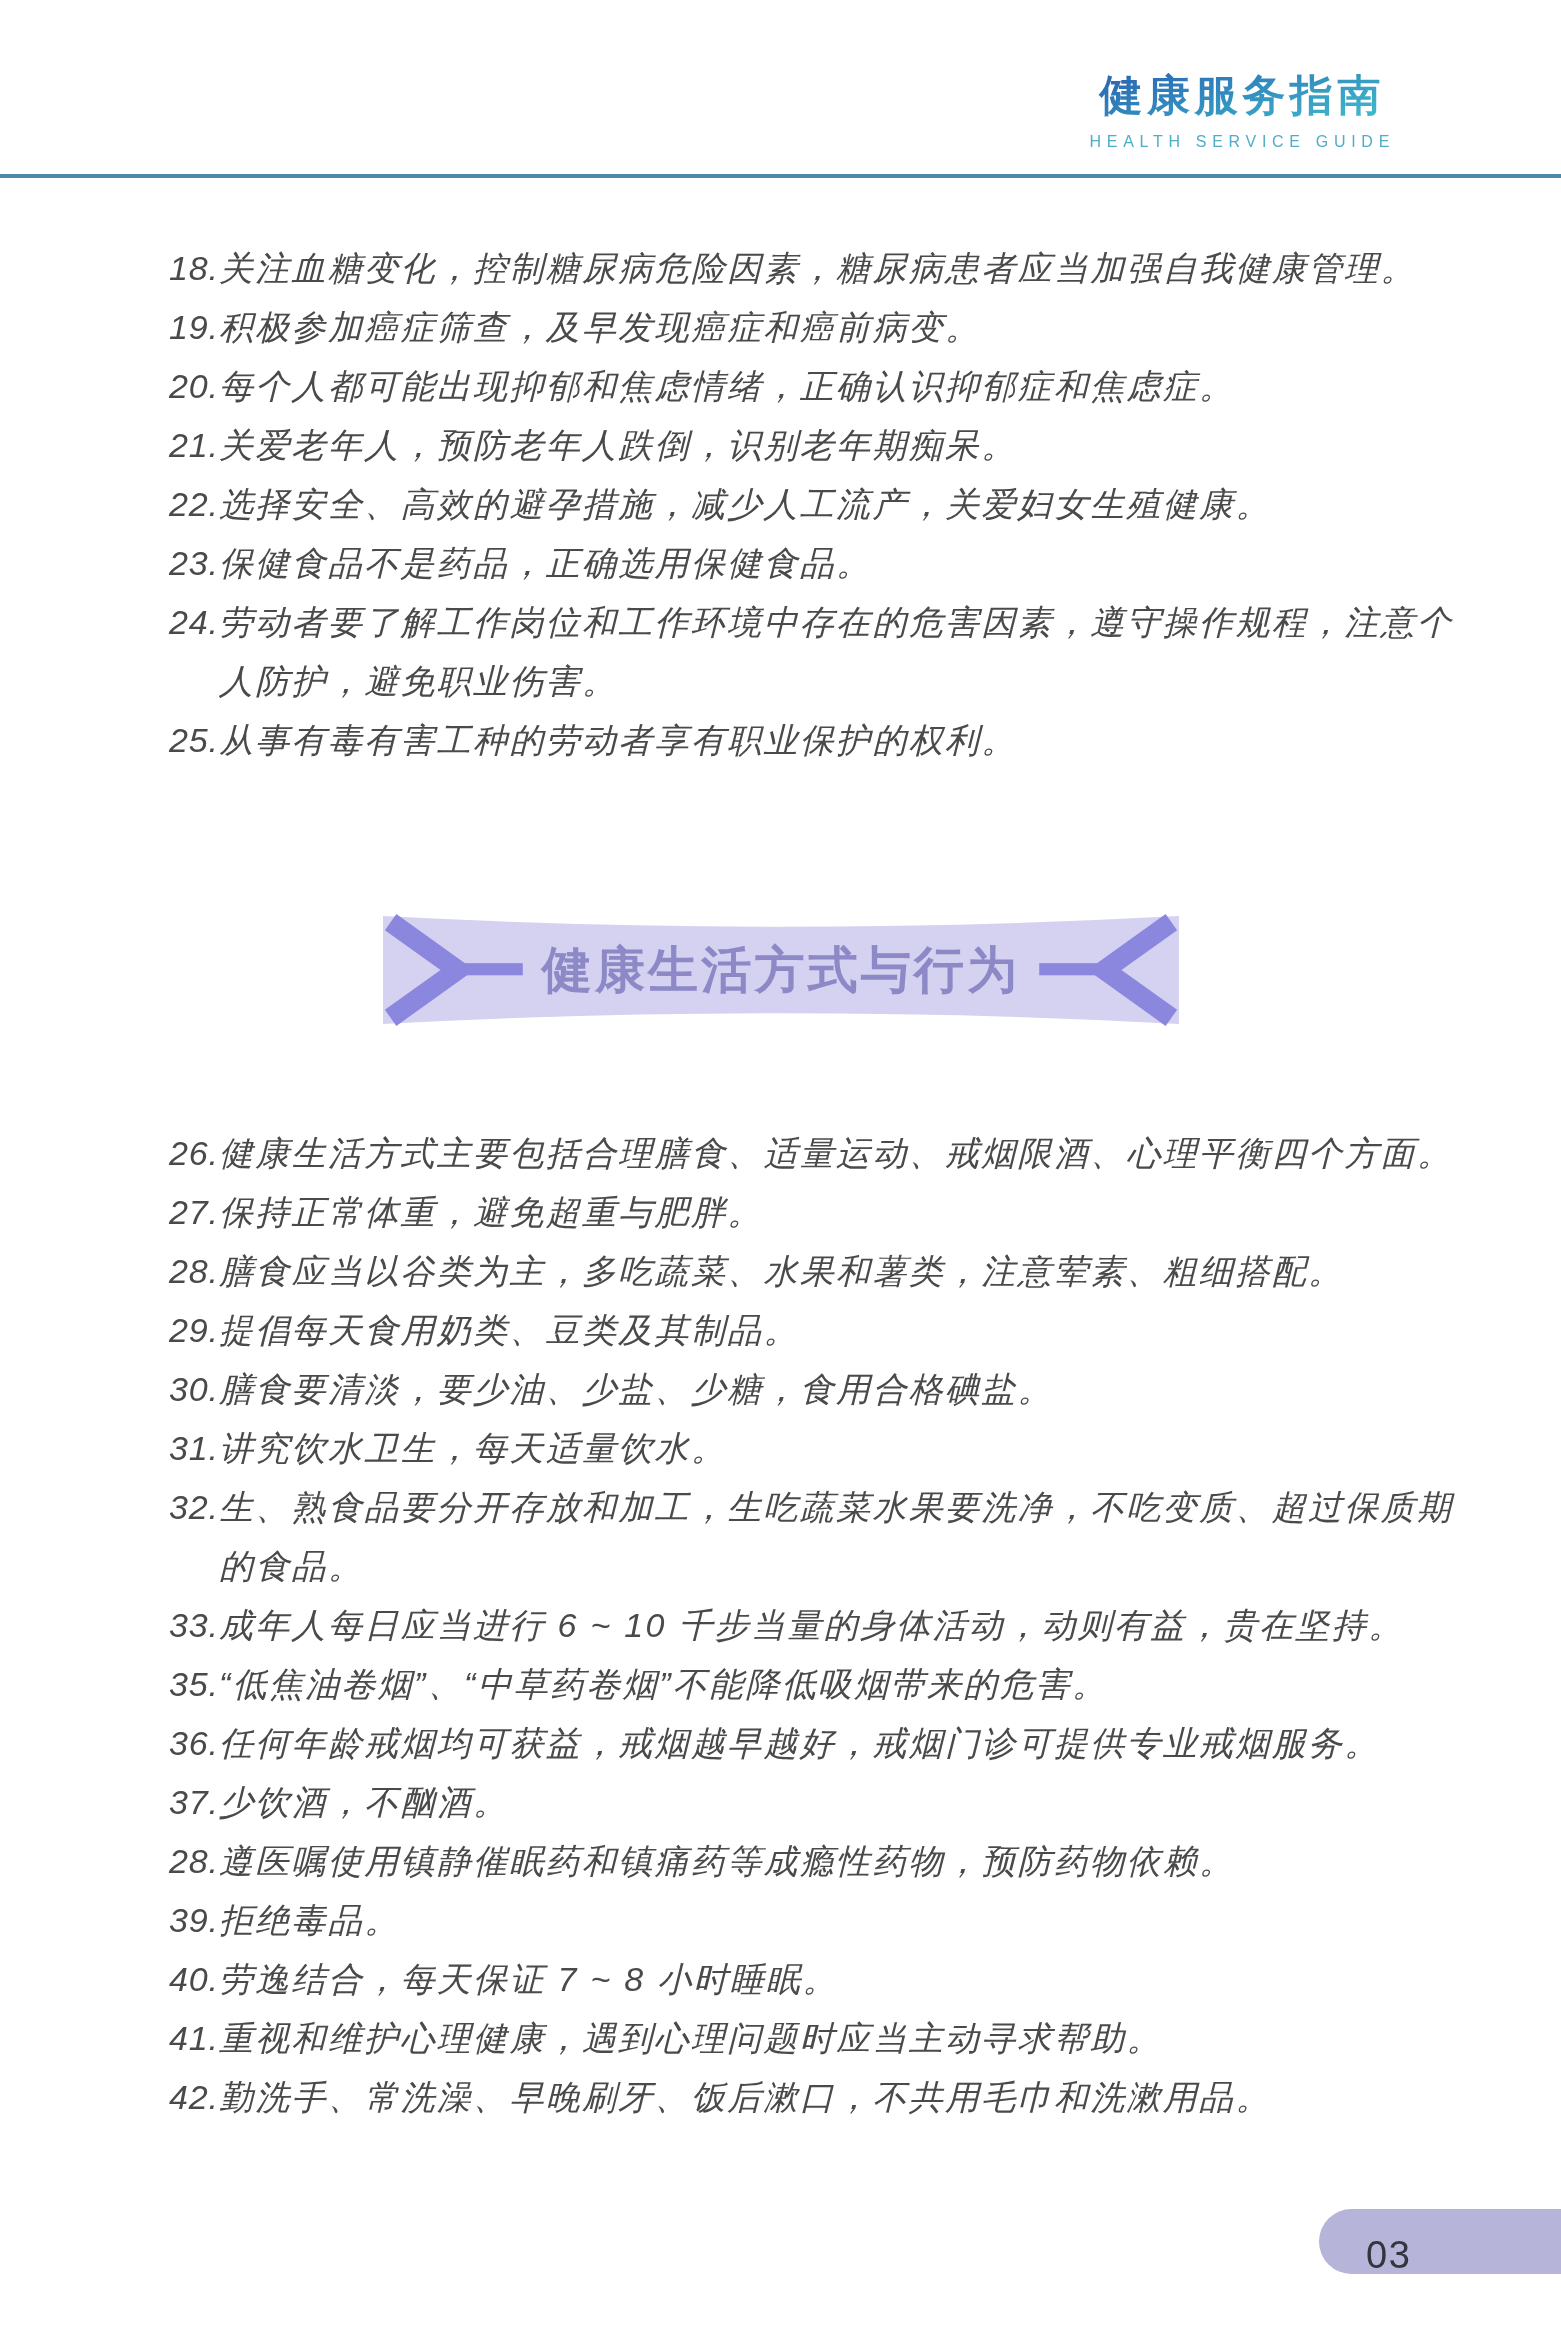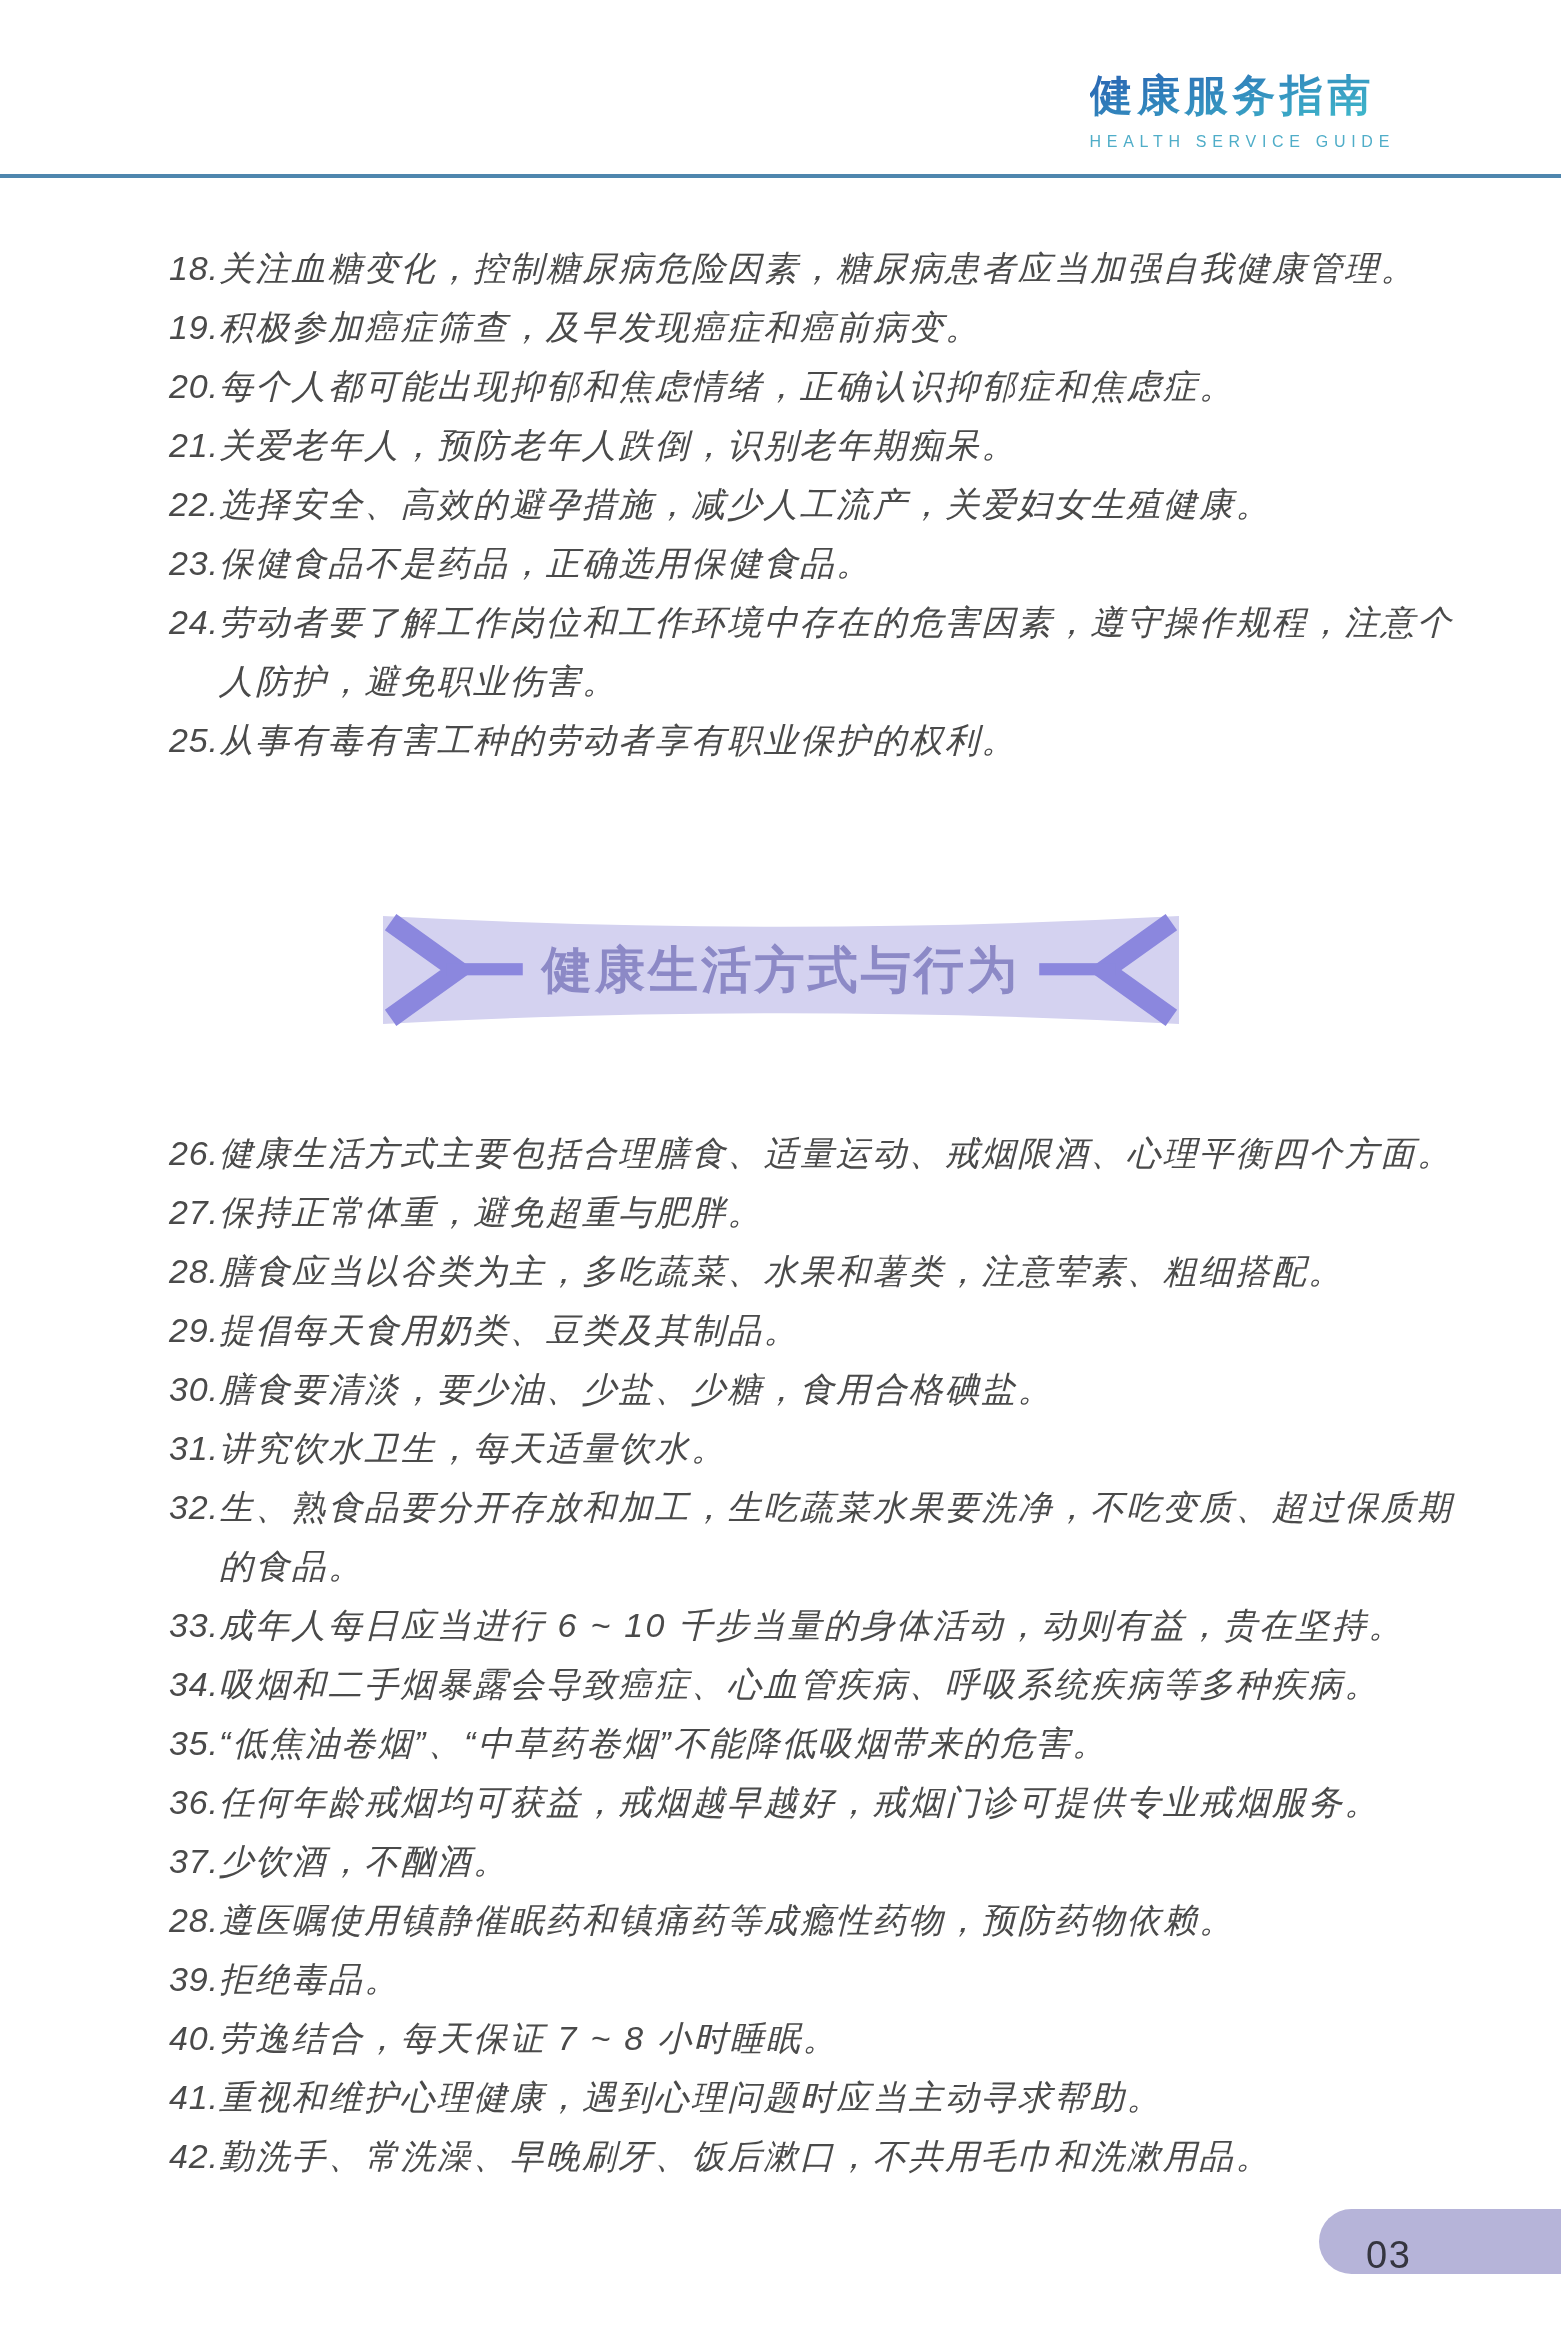--- a/index.html
+++ b/index.html
@@ -6,21 +6,21 @@
   .page{
     position:relative;
     width:1561px;height:2342px;
     background:#ffffff;
     overflow:hidden;
     font-family:"Liberation Sans","DejaVu Sans",sans-serif;
   }
   
   .brand{
     position:absolute;top:67px;right:166px;
-    text-align:left;
+    text-align:center;
   }
   .brand-title{
     font-size:43px;font-weight:bold;letter-spacing:4.6px;
     color:var(--brand_teal);
     background:linear-gradient(165deg,var(--brand_blue) 15%,var(--brand_teal) 90%);
     -webkit-background-clip:text;background-clip:text;
     -webkit-text-fill-color:transparent;
     white-space:nowrap;
   }
   .brand-subtitle{
@@ -173,24 +173,20 @@
       <div class="row">
         <span class="num">32.</span>
         <span class="txt">生、熟食品要分开存放和加工，生吃蔬菜水果要洗净，不吃变质、超过保质期的食品。</span>
       </div>
 
       <div class="row">
         <span class="num">33.</span>
         <span class="txt">成年人每日应当进行 6 ~ 10 千步当量的身体活动，动则有益，贵在坚持。</span>
       </div>
 
-      <div class="row">
-        <span class="num">34.</span>
-        <span class="txt">吸烟和二手烟暴露会导致癌症、心血管疾病、呼吸系统疾病等多种疾病。</span>
-      </div>
 
       <div class="row">
         <span class="num">35.</span>
         <span class="txt">“低焦油卷烟”、“中草药卷烟”不能降低吸烟带来的危害。</span>
       </div>
 
       <div class="row">
         <span class="num">36.</span>
         <span class="txt">任何年龄戒烟均可获益，戒烟越早越好，戒烟门诊可提供专业戒烟服务。</span>
       </div>

